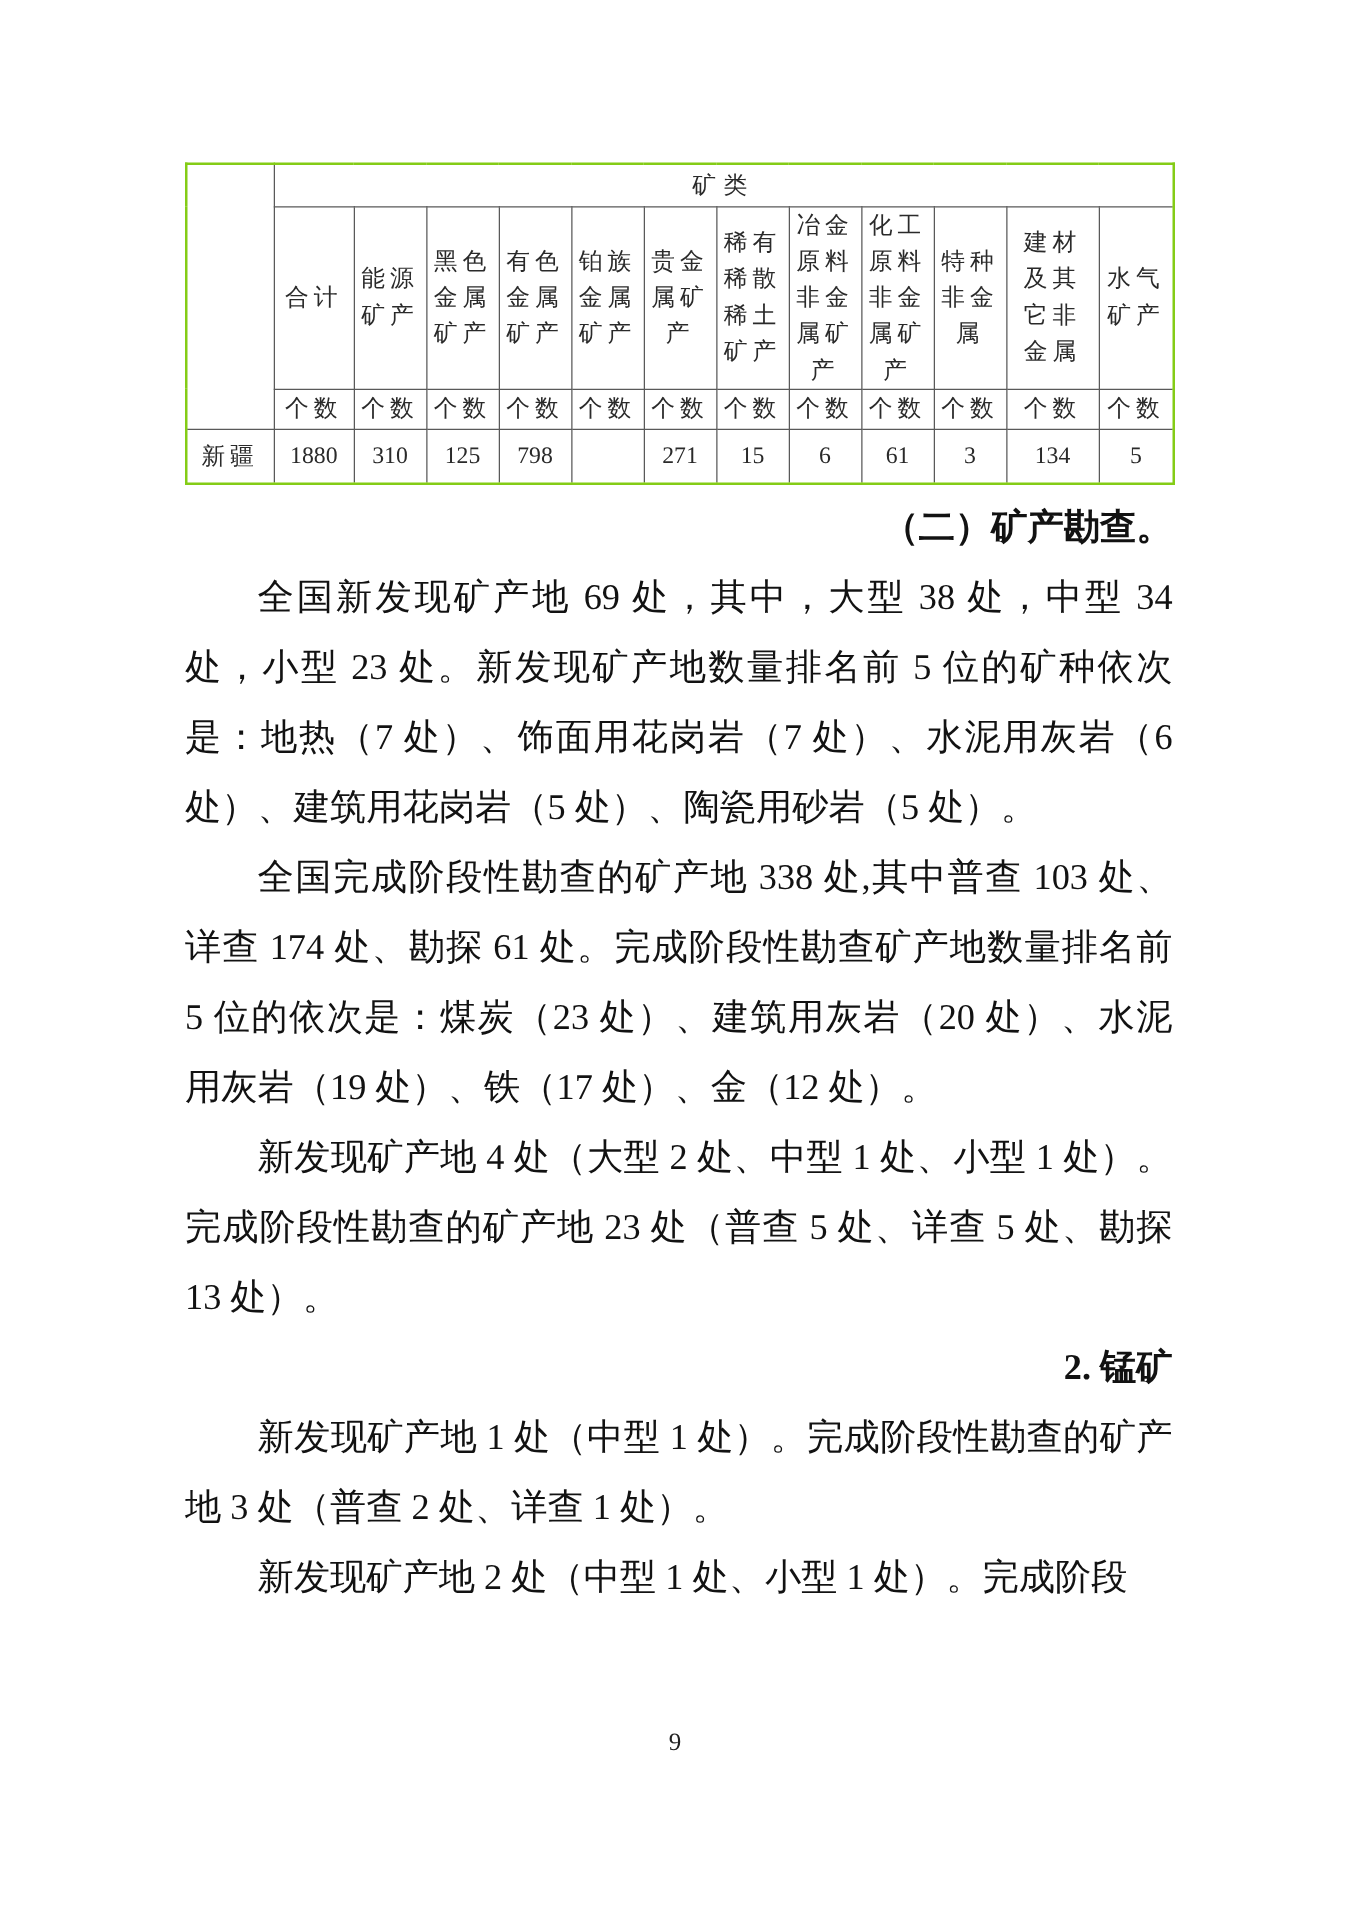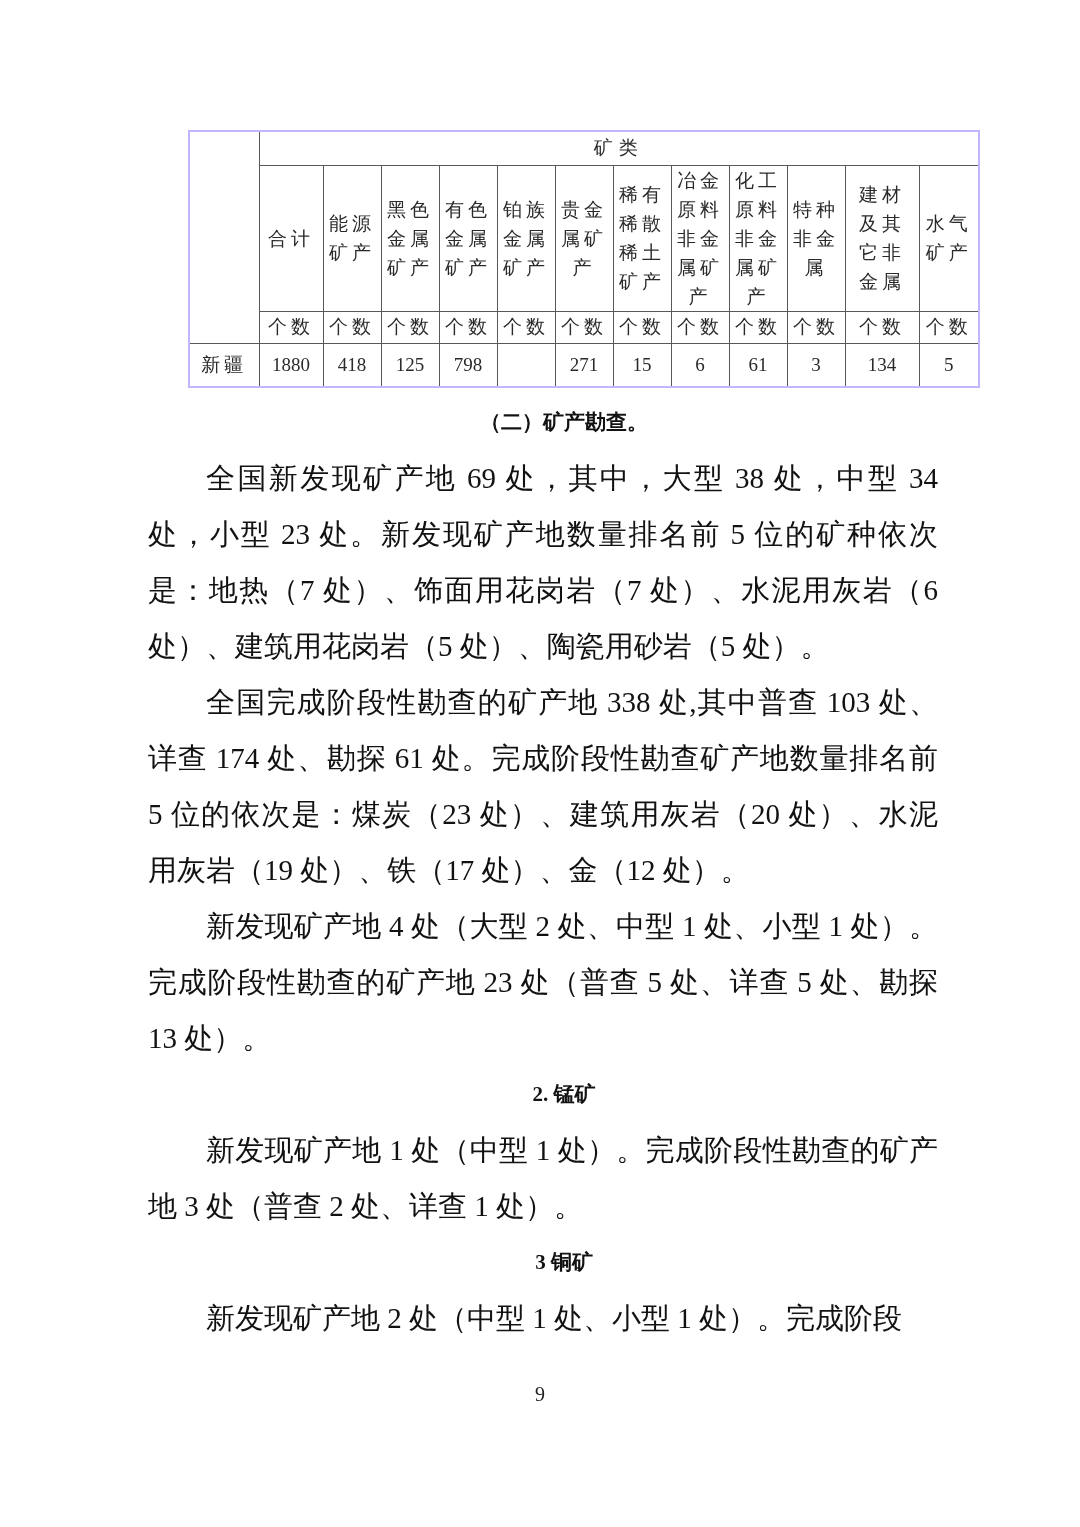--- a/index.html
+++ b/index.html
@@ -13,22 +13,21 @@
     position: relative;
     width: 1080px; height: 1527px;
     padding: 130px 142px 0 148px;
     overflow: hidden;
     background: #ffffff;
   }
   table.minerals {
     border-collapse: collapse;
     table-layout: fixed;
     width: 790px;
-    border: 2px solid #c4b5fd;
-    margin-left: 40px;
+    border: 2px solid #84cc16;
   }
   table.minerals td {
     border: 1px solid #595959;
     text-align: center;
     vertical-align: middle;
     font-size: 19px;
     color: #2a2a2a;
     overflow: hidden;
   }
   td.group-header-cell { height: 34px; font-size: 20px; letter-spacing: 6px; }
@@ -45,24 +44,24 @@
   .content {
     margin-top: 6px;
     width: 790px;
     font-size: 29px;
     line-height: 56px;
     text-align: justify;
     color: #121212;
   }
   .content p { text-indent: 2em; }
   .content .sec-heading, .content .sub-heading {
-    font-size: 21px;
+    font-size: 29px;
     font-weight: bold;
     text-indent: 2em;
-    text-align: center;
+    text-align: right;
   }
   .page-number {
     position: absolute;
     top: 1383px;
     left: 0;
     width: 1080px;
     text-align: center;
     font-size: 20px;
     color: #222222;
   }
@@ -143,21 +142,21 @@
           <td class="unit-cell">个数</td>
           <td class="unit-cell">个数</td>
           <td class="unit-cell">个数</td>
           <td class="unit-cell">个数</td>
           <td class="unit-cell">个数</td>
           <td class="unit-cell">个数</td>
         </tr>
       <tr id="data-row">
         <td class="row-head">新疆</td>
       <td class="value-cell">1880</td>
-          <td class="value-cell">418</td>
+          <td class="value-cell">310</td>
           <td class="value-cell">125</td>
           <td class="value-cell">798</td>
           <td class="value-cell"></td>
           <td class="value-cell">271</td>
           <td class="value-cell">15</td>
           <td class="value-cell">6</td>
           <td class="value-cell">61</td>
           <td class="value-cell">3</td>
           <td class="value-cell">134</td>
           <td class="value-cell">5</td>
@@ -165,19 +164,18 @@
     </tbody>
   </table>
 
   <div class="content">
     <div class="sec-heading">（二）矿产勘查。</div>
     <p>全国新发现矿产地 69 处，其中，大型 38 处，中型 34 处，小型 23 处。新发现矿产地数量排名前 5 位的矿种依次是：地热（7 处）、饰面用花岗岩（7 处）、水泥用灰岩（6 处）、建筑用花岗岩（5 处）、陶瓷用砂岩（5 处）。</p>
     <p>全国完成阶段性勘查的矿产地 338 处,其中普查 103 处、详查 174 处、勘探 61 处。完成阶段性勘查矿产地数量排名前 5 位的依次是：煤炭（23 处）、建筑用灰岩（20 处）、水泥用灰岩（19 处）、铁（17 处）、金（12 处）。</p>
     <p>新发现矿产地 4 处（大型 2 处、中型 1 处、小型 1 处）。完成阶段性勘查的矿产地 23 处（普查 5 处、详查 5 处、勘探 13 处）。</p>
     <div class="sub-heading">2. 锰矿</div>
     <p>新发现矿产地 1 处（中型 1 处）。完成阶段性勘查的矿产地 3 处（普查 2 处、详查 1 处）。</p>
-    <div class="sub-heading">3 铜矿</div>
     <p>新发现矿产地 2 处（中型 1 处、小型 1 处）。完成阶段</p>
   </div>
 
   <div class="page-number">9</div>
 
 </div>
 
 </body></html>

